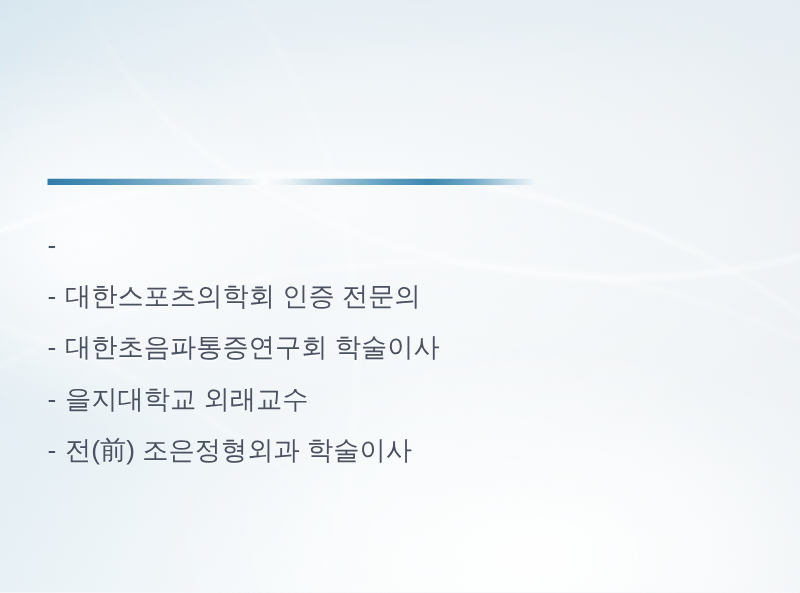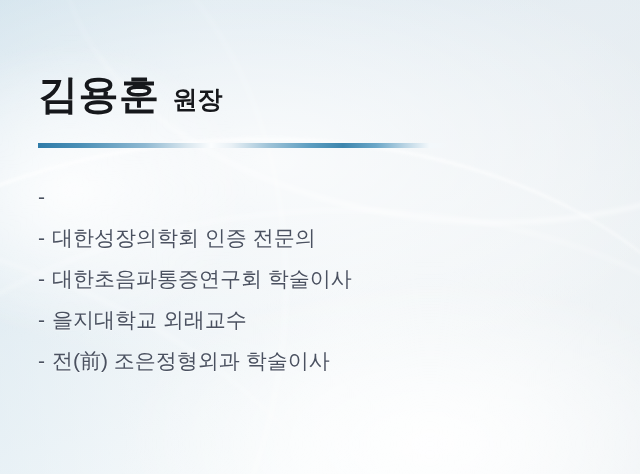--- a/index.html
+++ b/index.html
@@ -206,36 +206,32 @@
   <div class="glow-left"></div>
   <div class="glow-bottom"></div>
   <div class="swoosh swoosh-1"></div>
   <div class="swoosh swoosh-2"></div>
   <div class="swoosh swoosh-3"></div>
   <div class="swoosh swoosh-4"></div>
   <div class="swoosh swoosh-5"></div>
 
   <div class="content">
 
-    <div class="title-block">
-      <span class="title-name">김용훈</span>
-      <span class="title-role">원장</span>
-    </div>
 
     <div class="divider"></div>
 
     <div class="bullet-list">
 
       <div class="bullet-item">
         <span class="bullet-dash">-</span>
       </div>
 
       <div class="bullet-item">
         <span class="bullet-dash">-</span>
-        <span class="bullet-text">대한성장의학회 인증 전문의</span>
+        <span class="bullet-text">대한스포츠의학회 인증 전문의</span>
       </div>
 
       <div class="bullet-item">
         <span class="bullet-dash">-</span>
         <span class="bullet-text">대한초음파통증연구회 학술이사</span>
       </div>
 
       <div class="bullet-item">
         <span class="bullet-dash">-</span>
         <span class="bullet-text">을지대학교 외래교수</span>

